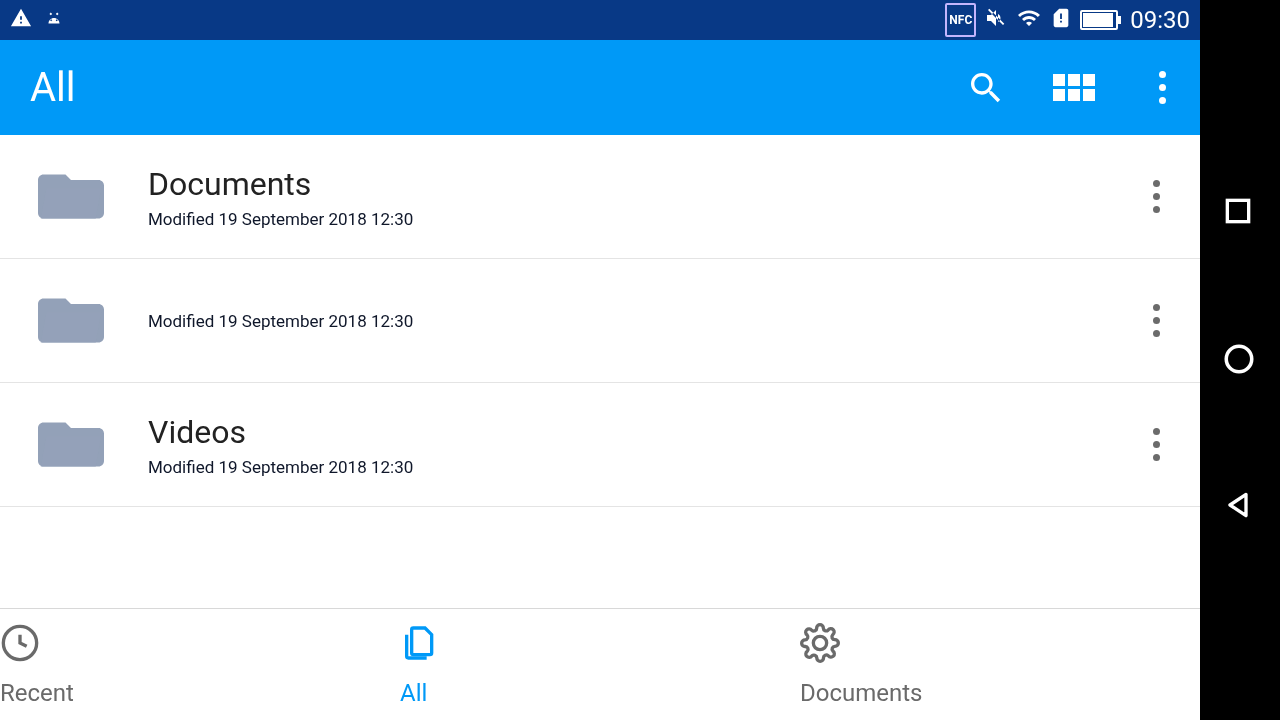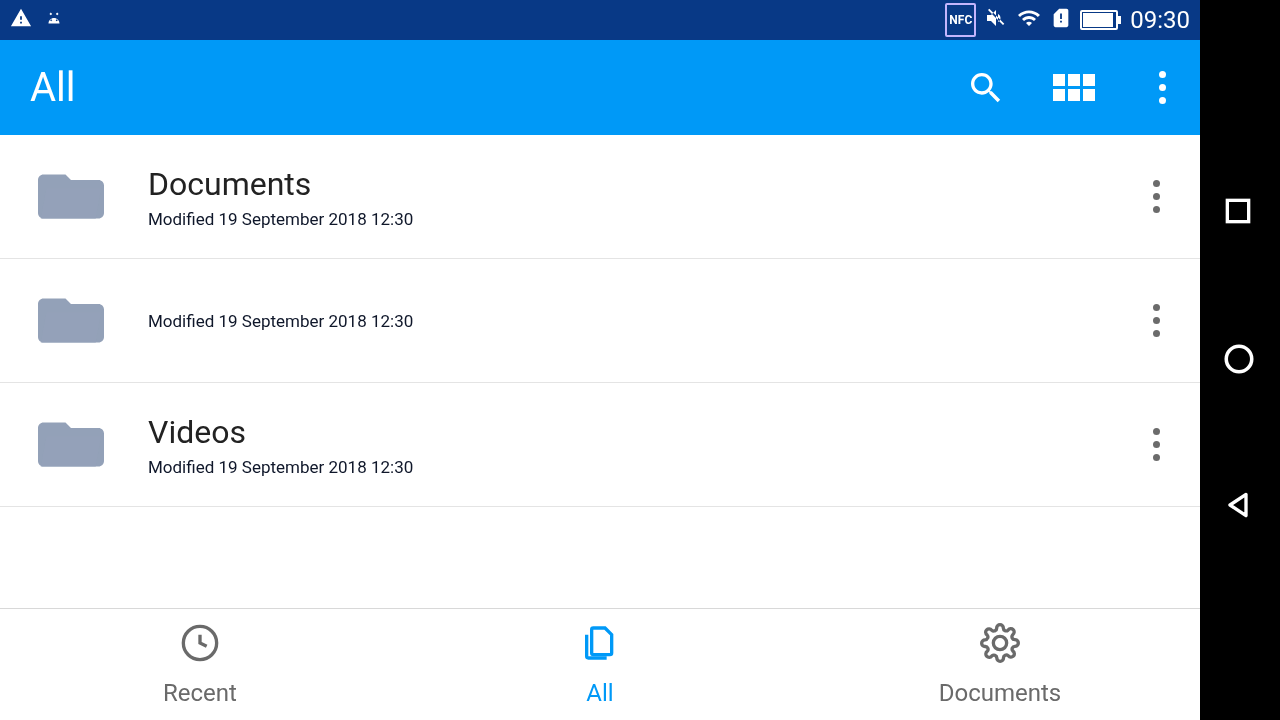--- a/index.html
+++ b/index.html
@@ -114,21 +114,20 @@
 .row-dots span { width:7px; height:7px; background:#6b6b6b; border-radius:50%; }
 .bottom-nav {
   height: 112px;
   border-top: 1px solid #d8d8d8;
   display: flex;
 }
 .nav-item {
   flex: 1;
   display:flex;
   flex-direction:column;
-  align-items:center;
   justify-content:center;
   gap:16px;
   color:#6a6a6a;
 }
 .nav-item.active { color:#0099F7; }
 .nav-label { font-size: 24px; }
 .sys-nav {
   width: 80px;
   background: #000;
   display:flex;

